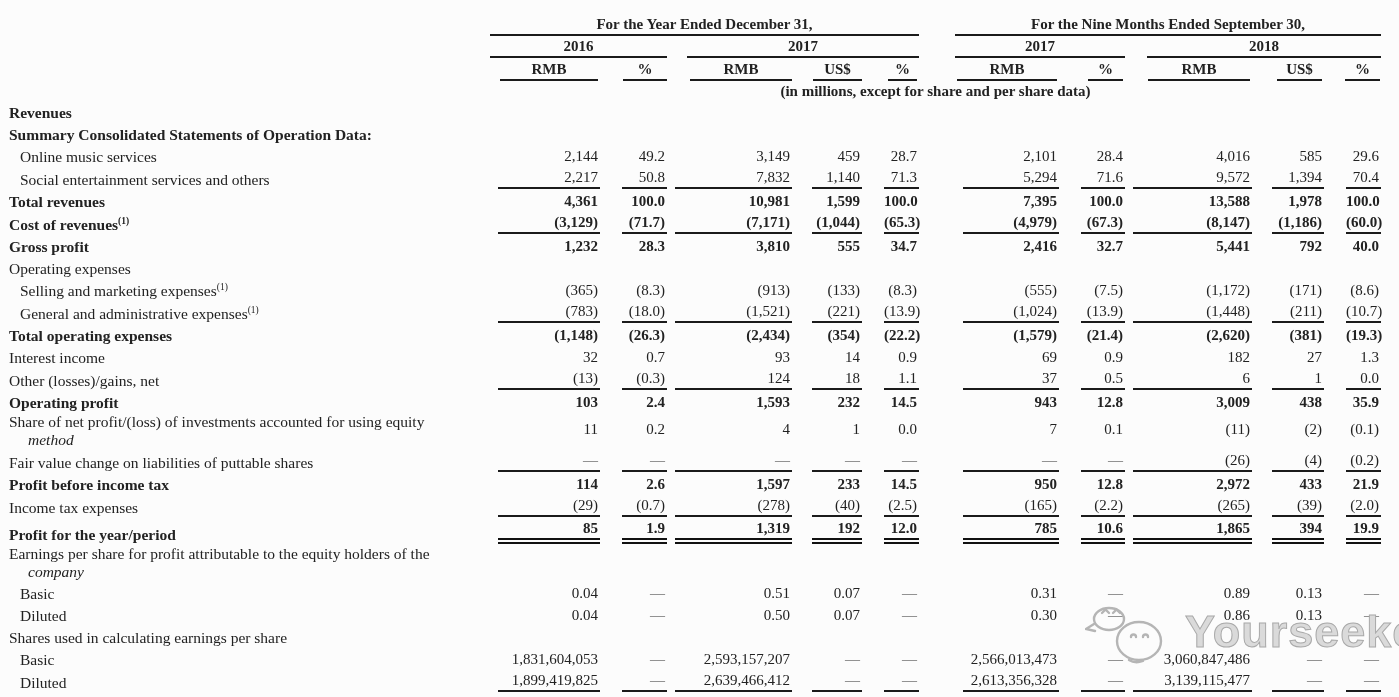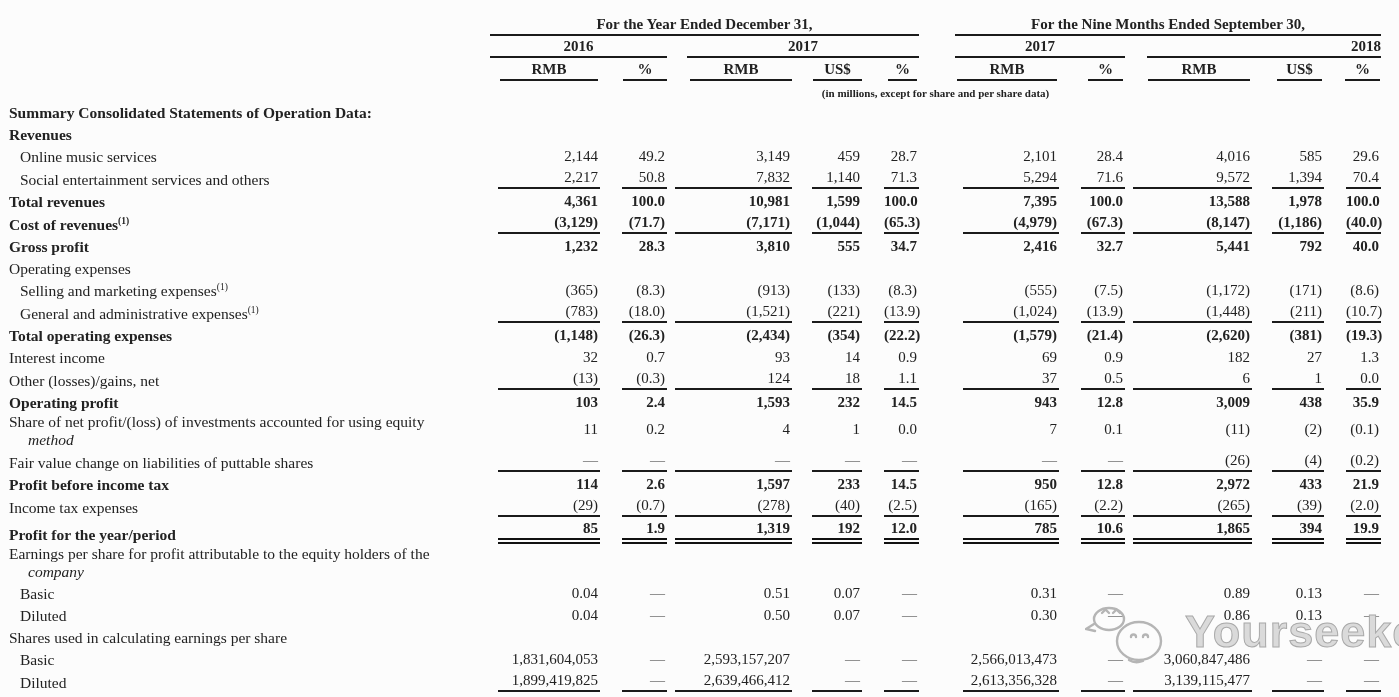--- a/index.html
+++ b/index.html
@@ -28,32 +28,32 @@
     white-space: nowrap;
     overflow: visible;
   }
   thead th { font-weight: bold; text-align: center; }
   .h-group { height: 30px; }
   .h-year  { height: 22px; }
   .h-col   { height: 23px; }
   .h-note  { height: 19px; }
   .grule { border-bottom: 2.5px solid #1b1b1b; padding-bottom: 1px; }
   .yr2 { margin-left: 20px; }
-  .yr4 { margin-left: 22px; text-align: right; }
+  .yr4 { margin-left: 22px; }
   .h-col th:nth-child(2)  .grule { margin: 0 2px 0 10px; }
   .h-col th:nth-child(3)  .grule { margin: 0 0 0 23px; }
   .h-col th:nth-child(4)  .grule { margin: 0 0 0 23px; }
   .h-col th:nth-child(5)  .grule { margin: 0 0 0 21px; }
   .h-col th:nth-child(6)  .grule { margin: 0 2px 0 26px; }
   .h-col th:nth-child(8)  .grule { margin: 0 2px 0 2px; }
   .h-col th:nth-child(9)  .grule { margin: 0 2px 0 29px; }
   .h-col th:nth-child(10) .grule { margin: 0 2px 0 23px; }
   .h-col th:nth-child(11) .grule { margin: 0 2px 0 25px; }
   .h-col th:nth-child(12) .grule { margin: 0 1px 0 21px; }
-  .note-cell { font-weight: bold; font-size: 11px; }
+  .note-cell { font-weight: bold; font-size: 15px; }
 
   
   tbody tr.std   { height: 22px; }
   tbody tr.mid   { height: 23px; }
   tbody tr.xtall { height: 27px; margin-left: 16px; }
   tbody tr.tall  { height: 37px; padding-left: 34px; }
   td.lab { padding-left: 9px; font-size: 15.5px; }
   td.lab.ind { padding-left: 20px; }
   .wrap2 { padding-left: 19px; font-style: italic; }
   td.b, td.b .v { font-weight: bold; }
@@ -170,28 +170,28 @@
             <div class="grule"><span>%</span></div>
           </th>
       </tr>
       <tr class="h-note">
         <td></td>
         <th colspan="11" class="note-cell">(in millions, except for share and per share data)</th>
       </tr>
     </thead>
     <tbody id="tbody">
         <tr class="std">
+          <td class="lab b"><span>Revenues</span></td>
+          <td colspan="11"></td>
+        </tr>
+        <tr class="std">
           <td class="lab b"><span>Summary Consolidated Statements of Operation Data:</span></td>
           <td colspan="11"></td>
         </tr>
         <tr class="std">
-          <td class="lab b"><span>Revenues</span></td>
-          <td colspan="11"></td>
-        </tr>
-        <tr class="std">
           <td class="lab ind"><span>Online music services</span></td>
           <td class="rmb">
             <div class="v">2,144</div>
           </td>
           <td class="pct">
             <div class="v">49.2</div>
           </td>
           <td class="rmb">
             <div class="v">3,149</div>
           </td>
@@ -310,21 +310,21 @@
           <td class="pct b">
             <div class="v rs">(67.3)</div>
           </td>
           <td class="rmb b">
             <div class="v rs">(8,147)</div>
           </td>
           <td class="usd b">
             <div class="v rs">(1,186)</div>
           </td>
           <td class="pct b">
-            <div class="v rs">(40.0)</div>
+            <div class="v rs">(60.0)</div>
           </td>
         </tr>
         <tr class="std">
           <td class="lab b"><span>Gross profit</span></td>
           <td class="rmb b">
             <div class="v">1,232</div>
           </td>
           <td class="pct b">
             <div class="v">28.3</div>
           </td>

